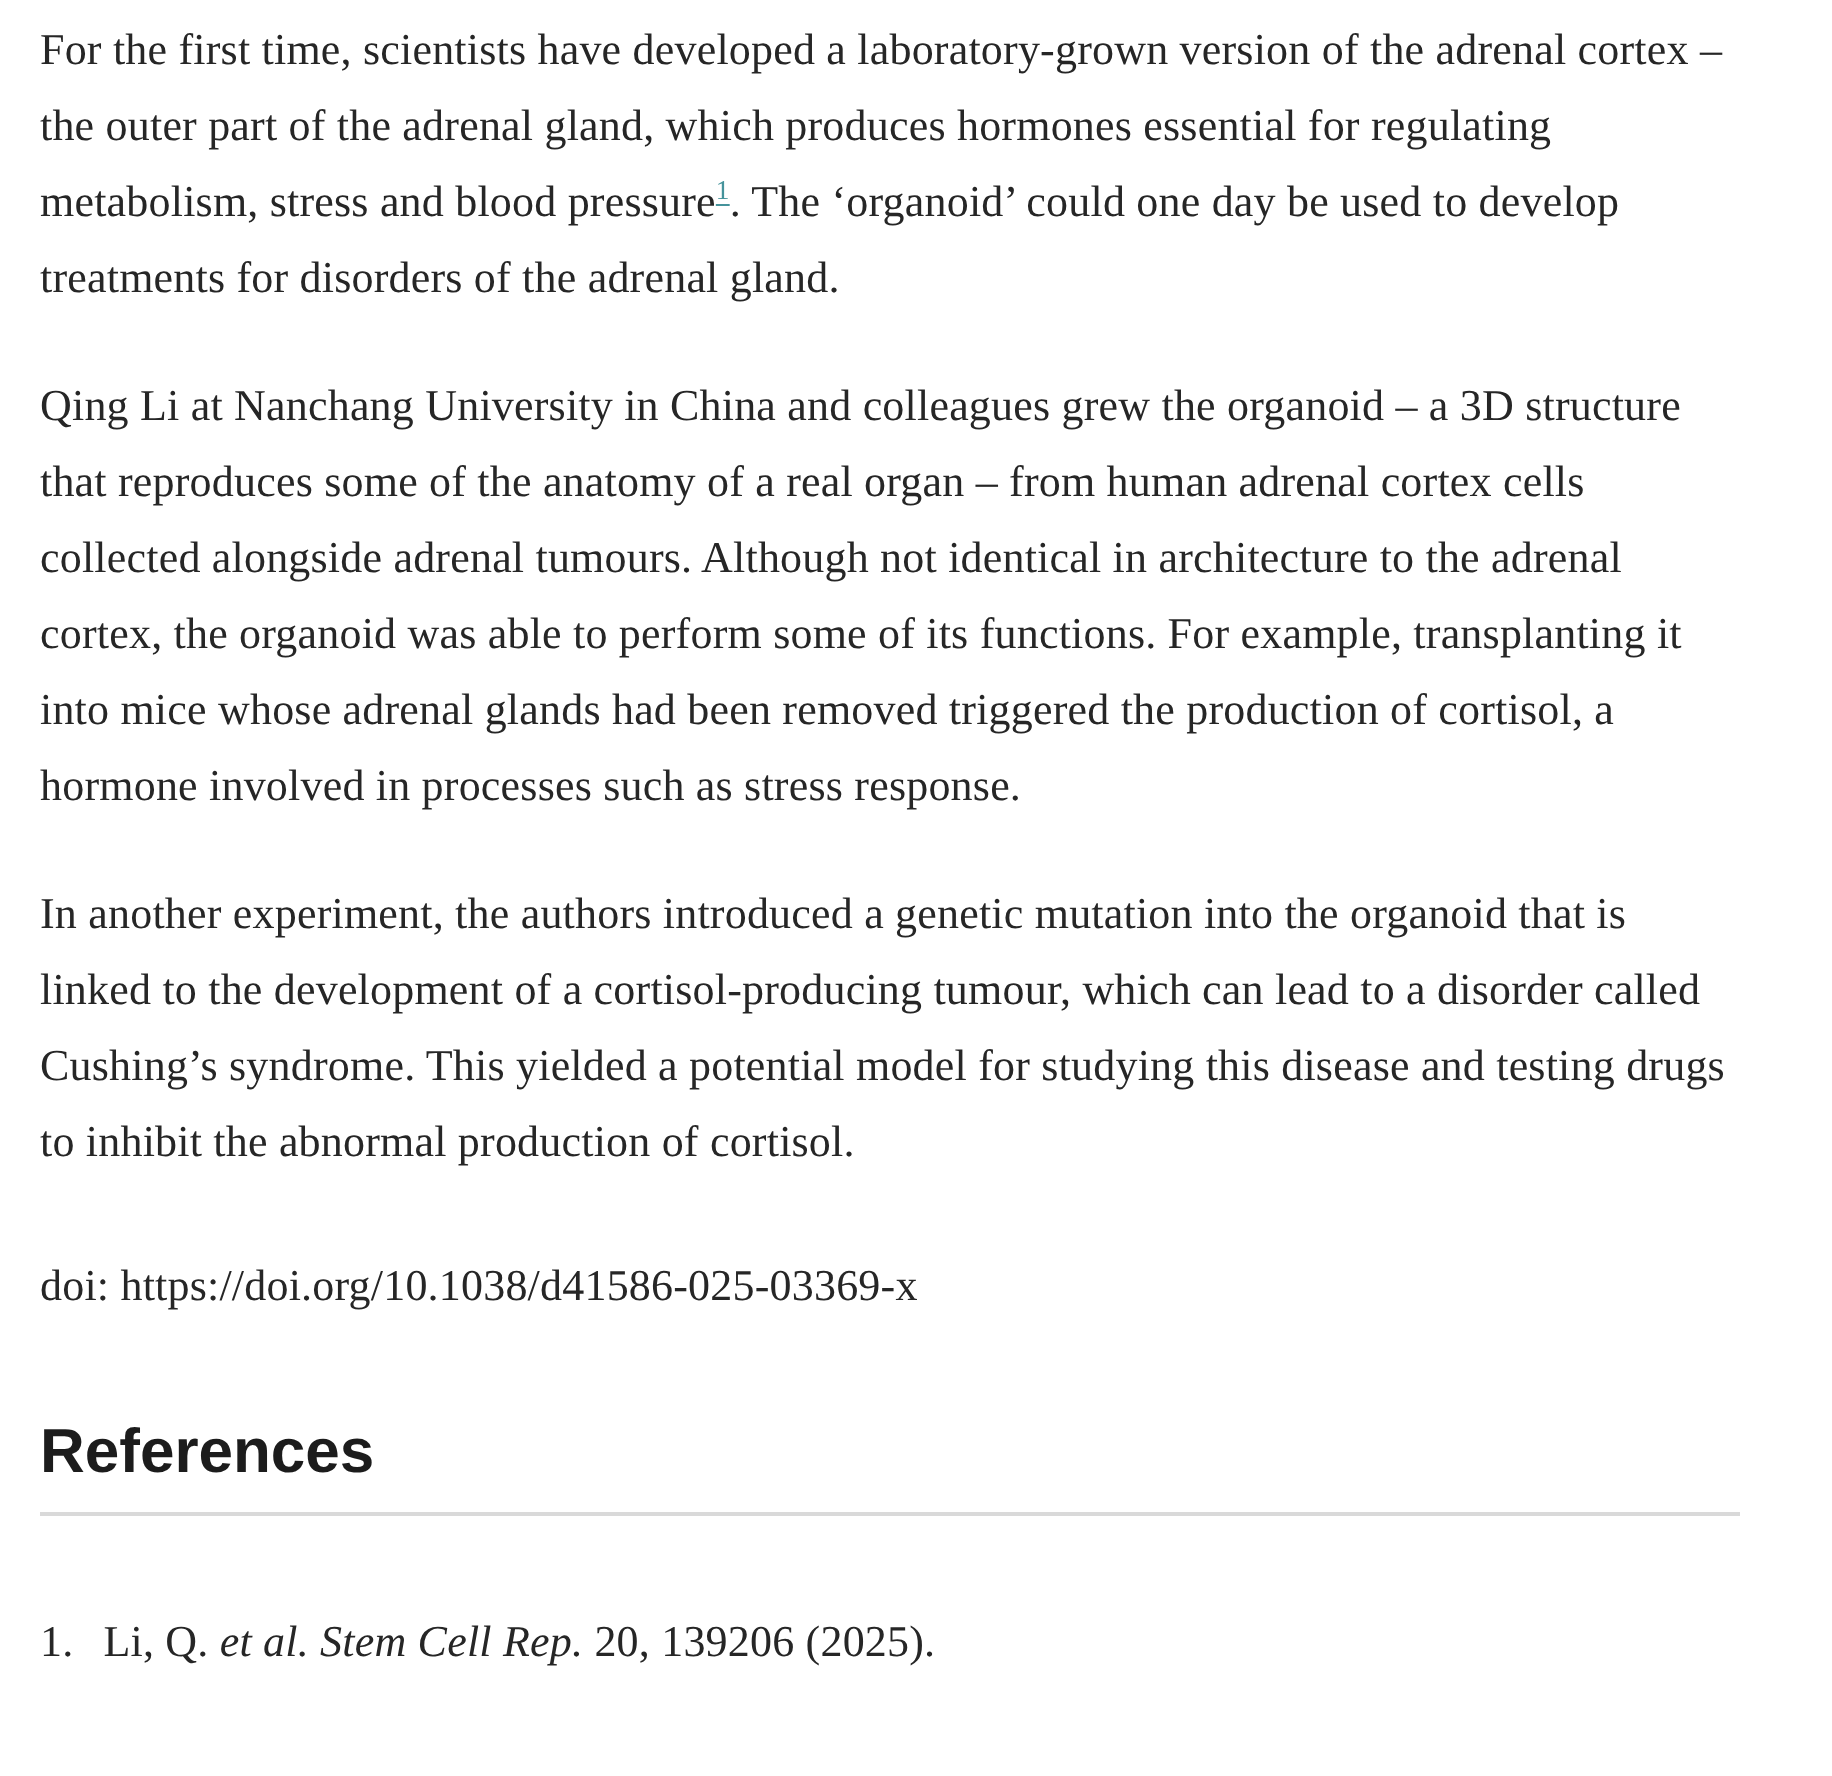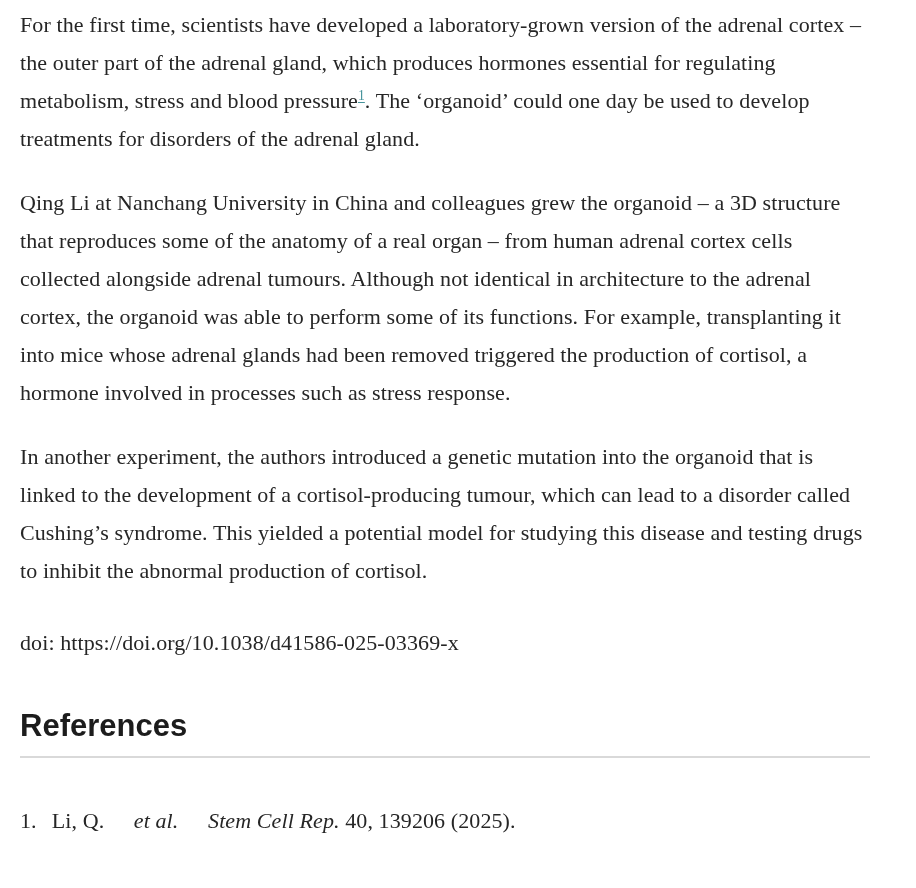--- a/index.html
+++ b/index.html
@@ -64,21 +64,20 @@
     line-height: 38px;
     margin-top: 44px;
     letter-spacing: 0.1px;
   }
   .ref-num {
     flex: 0 0 auto;
     margin-right: 15px;
   }
   .ref-text .italic {
     font-style: italic;
-    margin-left: 24px;
   }
 </style>
 </head>
 <body>
 
 <div class="article">
 
   <p class="para"><span>For the first time, scientists have developed a laboratory-grown version of the adrenal cortex – the outer part of the adrenal gland, which produces hormones essential for regulating metabolism, stress and blood pressure</span><sup class="ref-link">1</sup><span>. The ‘organoid’ could one day be used to develop treatments for disorders of the adrenal gland.</span></p>
 
   <p class="para">Qing Li at Nanchang University in China and colleagues grew the organoid – a 3D structure that reproduces some of the anatomy of a real organ – from human adrenal cortex cells collected alongside adrenal tumours. Although not identical in architecture to the adrenal cortex, the organoid was able to perform some of its functions. For example, transplanting it into mice whose adrenal glands had been removed triggered the production of cortisol, a hormone involved in processes such as stress response.</p>
@@ -86,16 +85,16 @@
   <p class="para">In another experiment, the authors introduced a genetic mutation into the organoid that is linked to the development of a cortisol-producing tumour, which can lead to a disorder called Cushing’s syndrome. This yielded a potential model for studying this disease and testing drugs to inhibit the abnormal production of cortisol.</p>
 
   <p class="doi-line">doi: https://doi.org/10.1038/d41586-025-03369-x</p>
 
   <h2 class="refs-heading">References</h2>
 
   <hr class="refs-rule">
 
   <div class="ref-item">
     <span class="ref-num">1.</span>
-    <span class="ref-text"><span>Li, Q. </span><span class="italic">et al. </span><span class="italic">Stem Cell Rep. </span><span>40</span><span>, 139206 (2025).</span></span>
+    <span class="ref-text"><span>Li, Q. </span><span class="italic">et al. </span><span class="italic">Stem Cell Rep. </span><span>20</span><span>, 139206 (2025).</span></span>
   </div>
 
 </div>
 
 </body></html>

